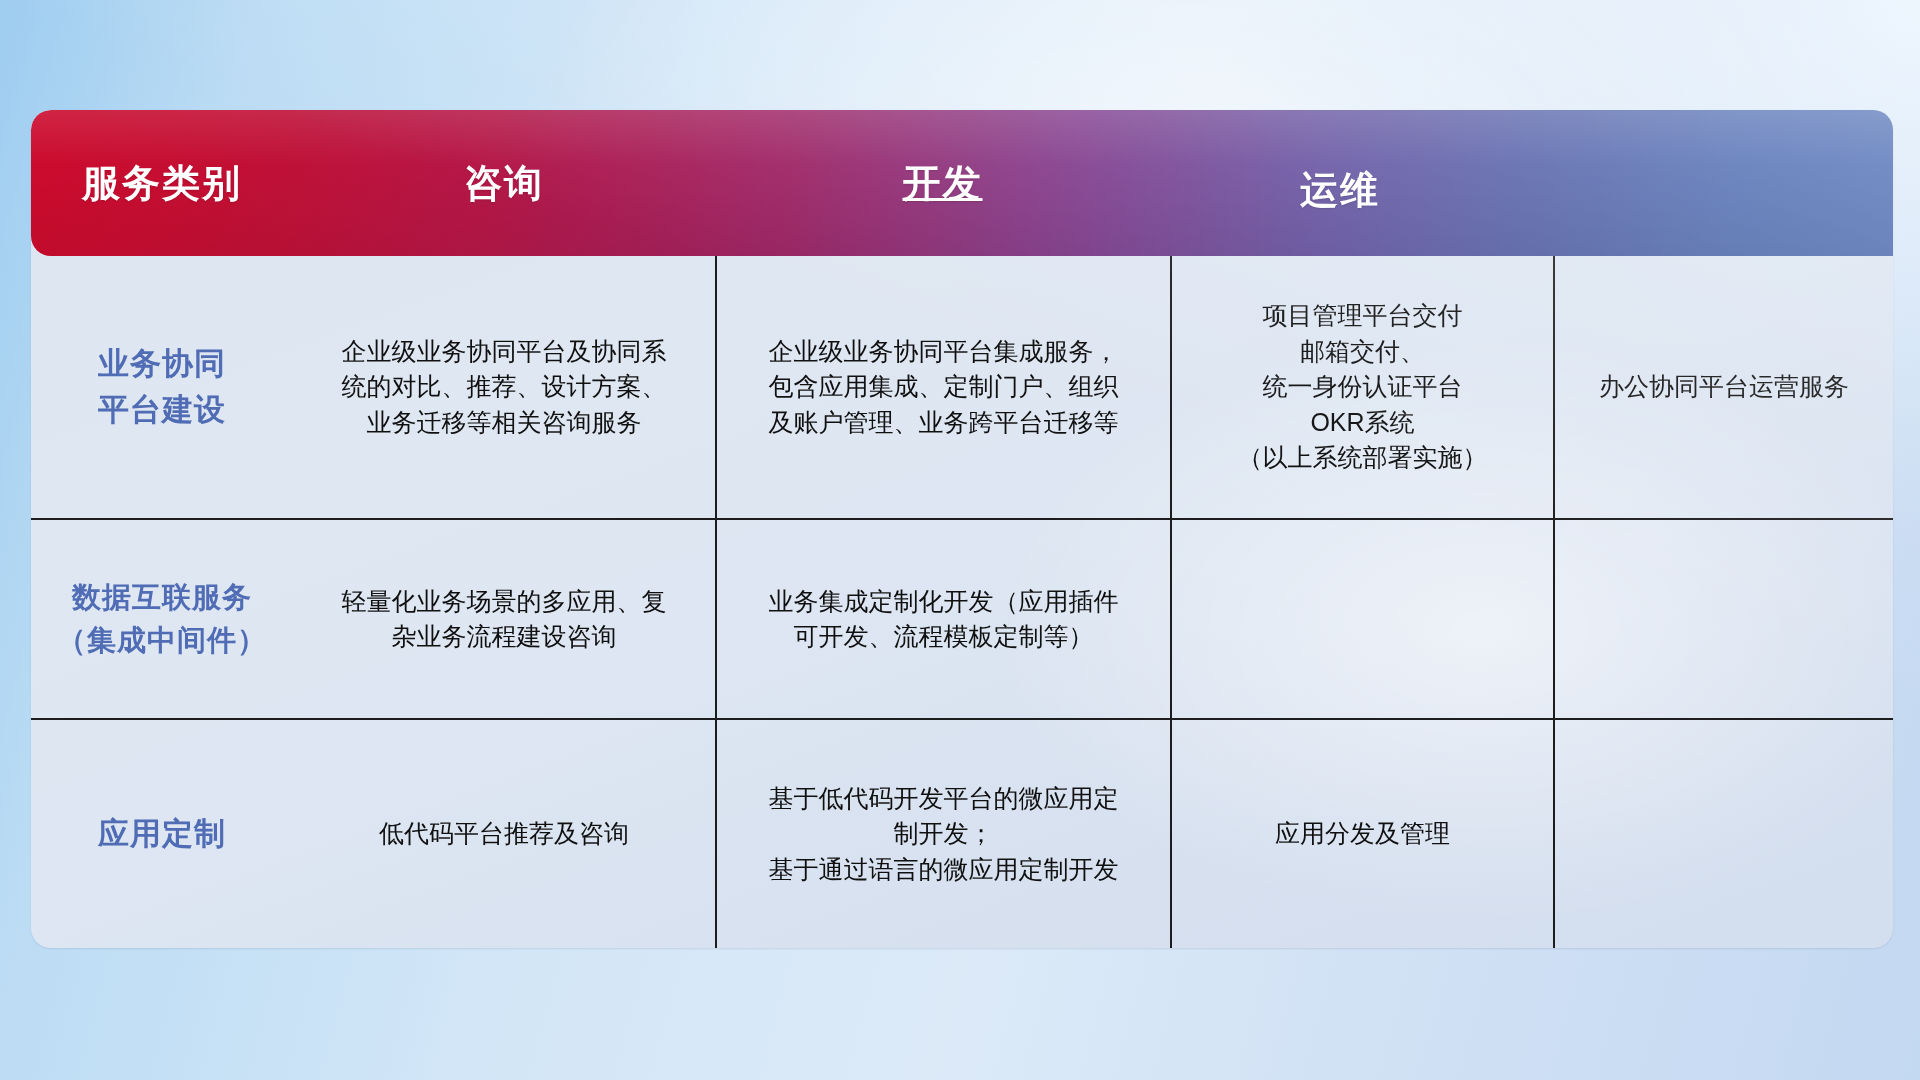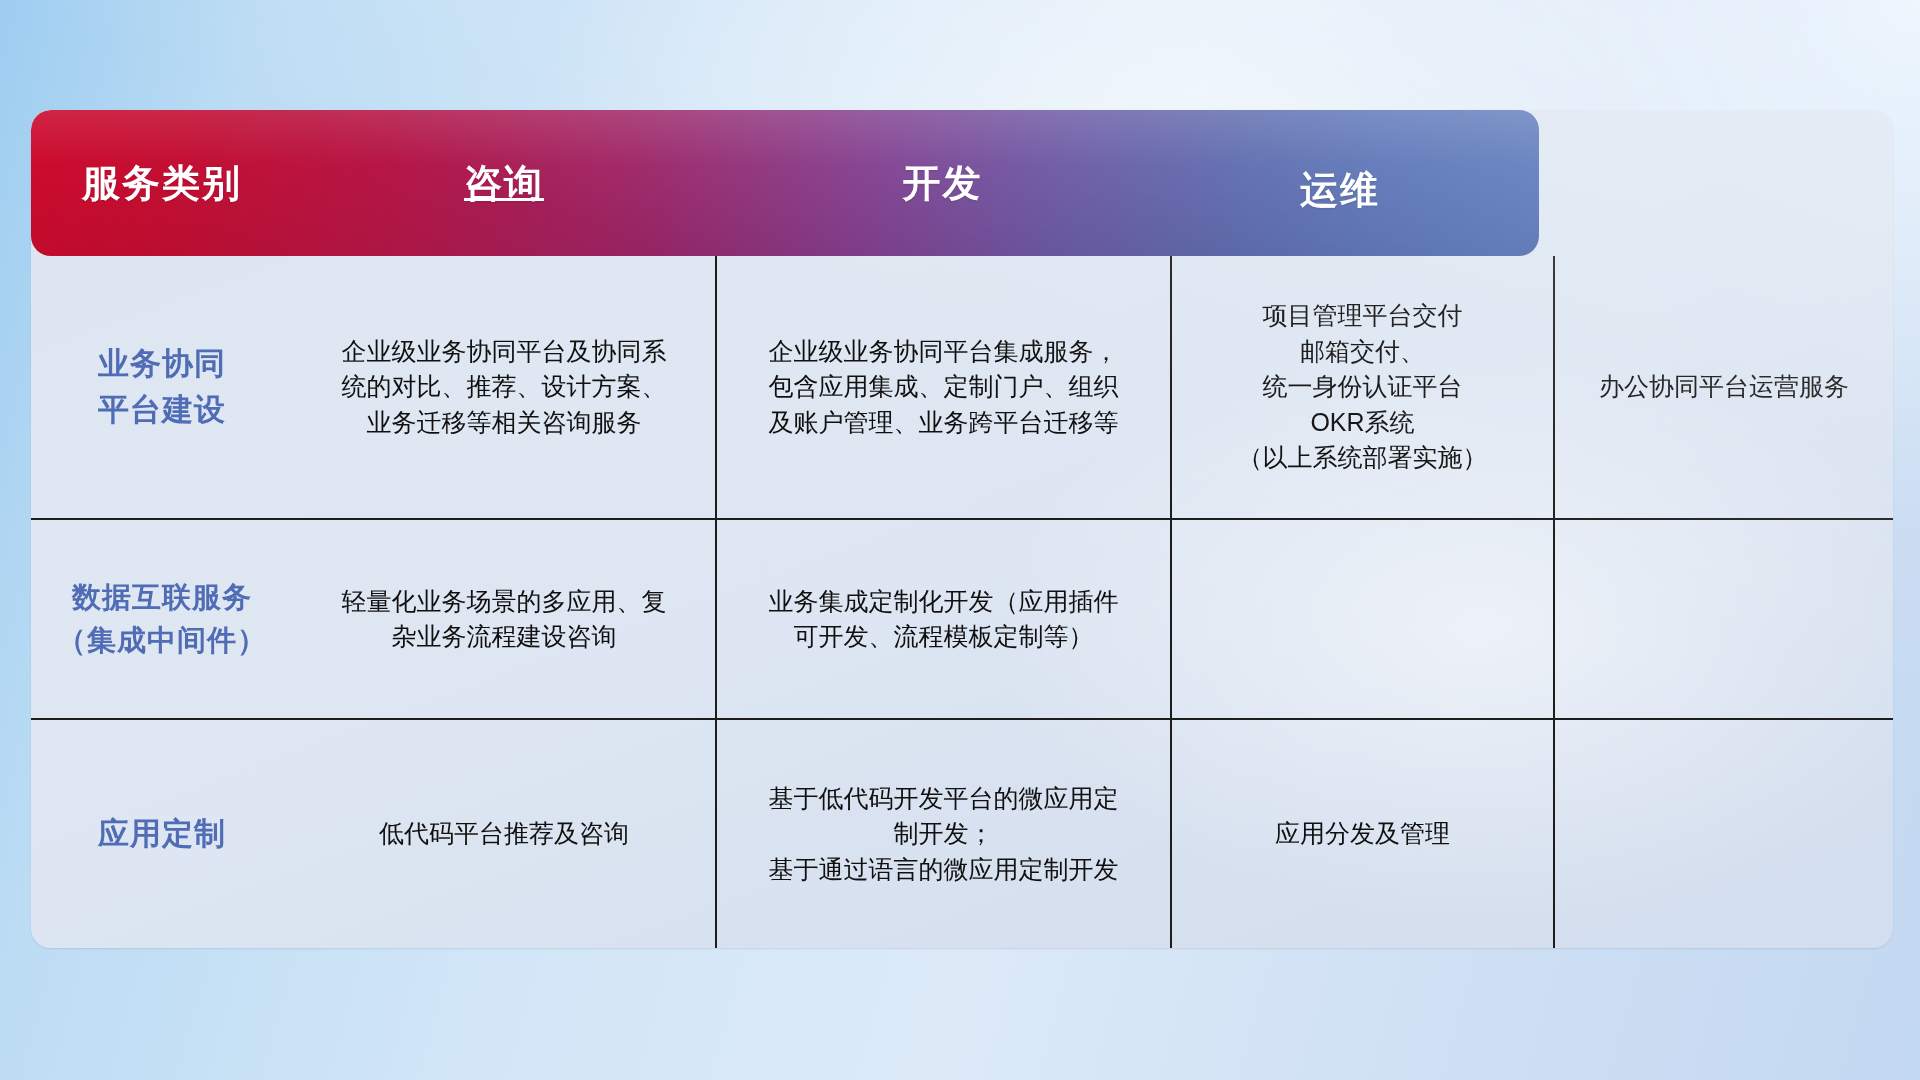--- a/index.html
+++ b/index.html
@@ -45,21 +45,21 @@
     background:
       radial-gradient(700px 420px at 78% 62%, rgba(255,255,255,0.55) 0%, rgba(255,255,255,0) 70%),
       linear-gradient(160deg, #dde6f0 0%, #dfe7f2 28%, #dde6f2 52%, #d6e0ef 78%, #d3deee 100%);
     box-shadow: 0 1px 2px rgba(90,110,150,0.18);
   }
 
   
   #header-row {
     position: absolute;
     left: 0; top: 0;
-    width: 1508px;
+    width: 1890px;
     height: 146px;
     display: flex;
     border-radius: 20px;
     background: linear-gradient(92deg,
         #cc0b2e 0%,
         #c30f33 10%,
         #b51747 24%,
         #9e2566 40%,
         #7e3b8d 56%,
         #63509f 68%,
@@ -155,22 +155,22 @@
     color: #101010;
   }
 
   
   .r1 { height: 262px; }
   .r2 { height: 200px; }
   .r3 { height: 230px; }
 
   
   .th.h1 { width: 262px; }
-  .th.h2 { width: 422px; text-decoration: underline; }
-  .th.h3 { width: 455px; }
+  .th.h2 { width: 422px; }
+  .th.h3 { width: 455px; text-decoration: underline; }
   .th.h4 { width: 383px; }
   .th.h5 { width: 340px; margin-top: 14px; }
 </style>
 </head>
 <body>
 
 <div id="page">
 
   <div id="table-card">
 

